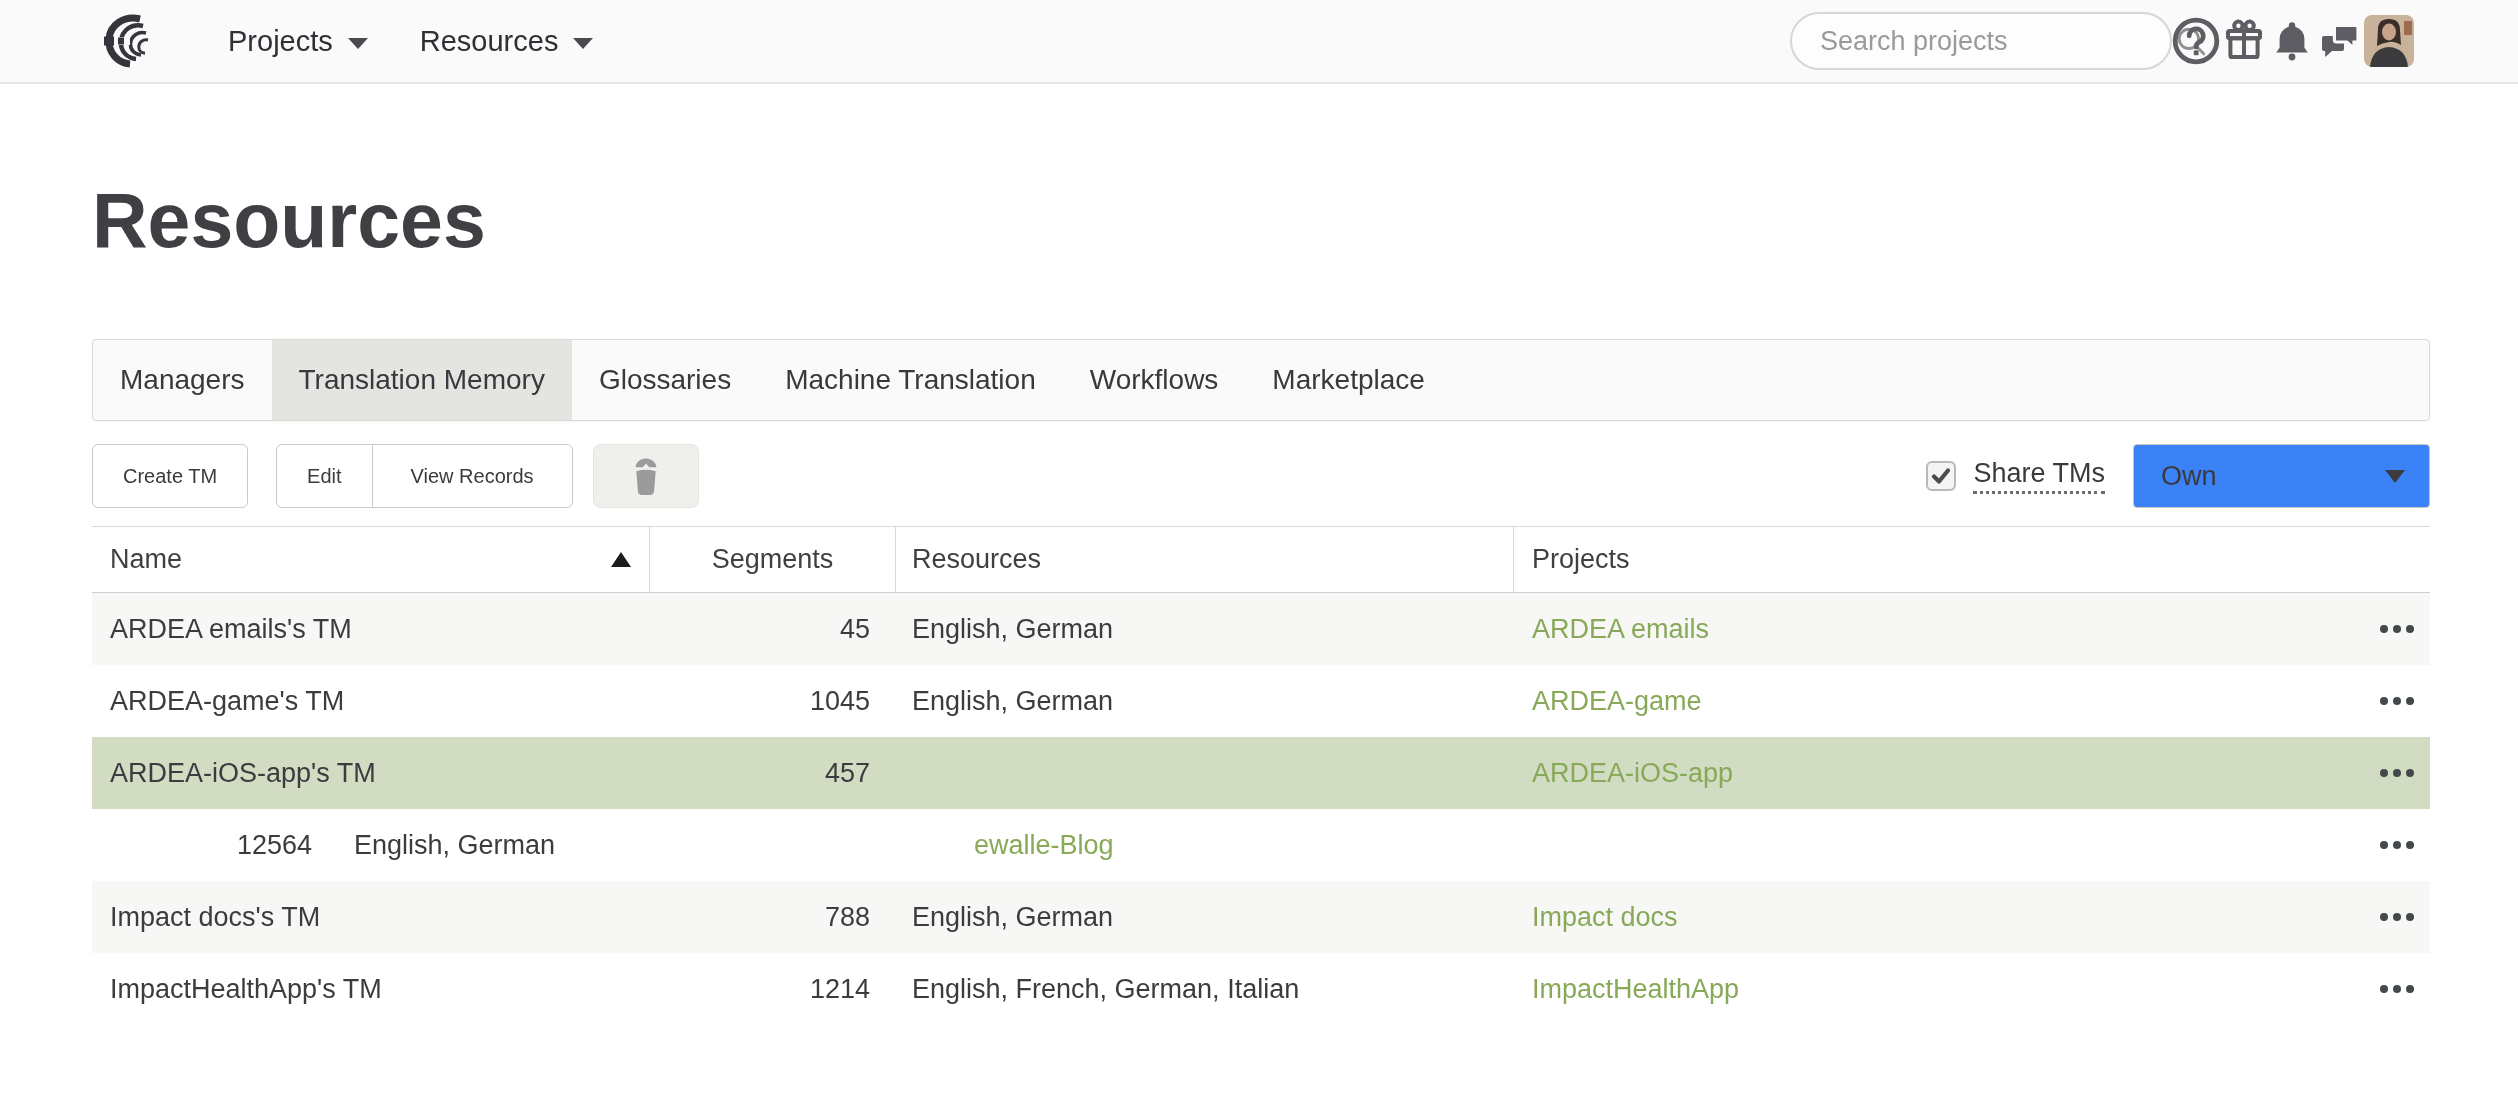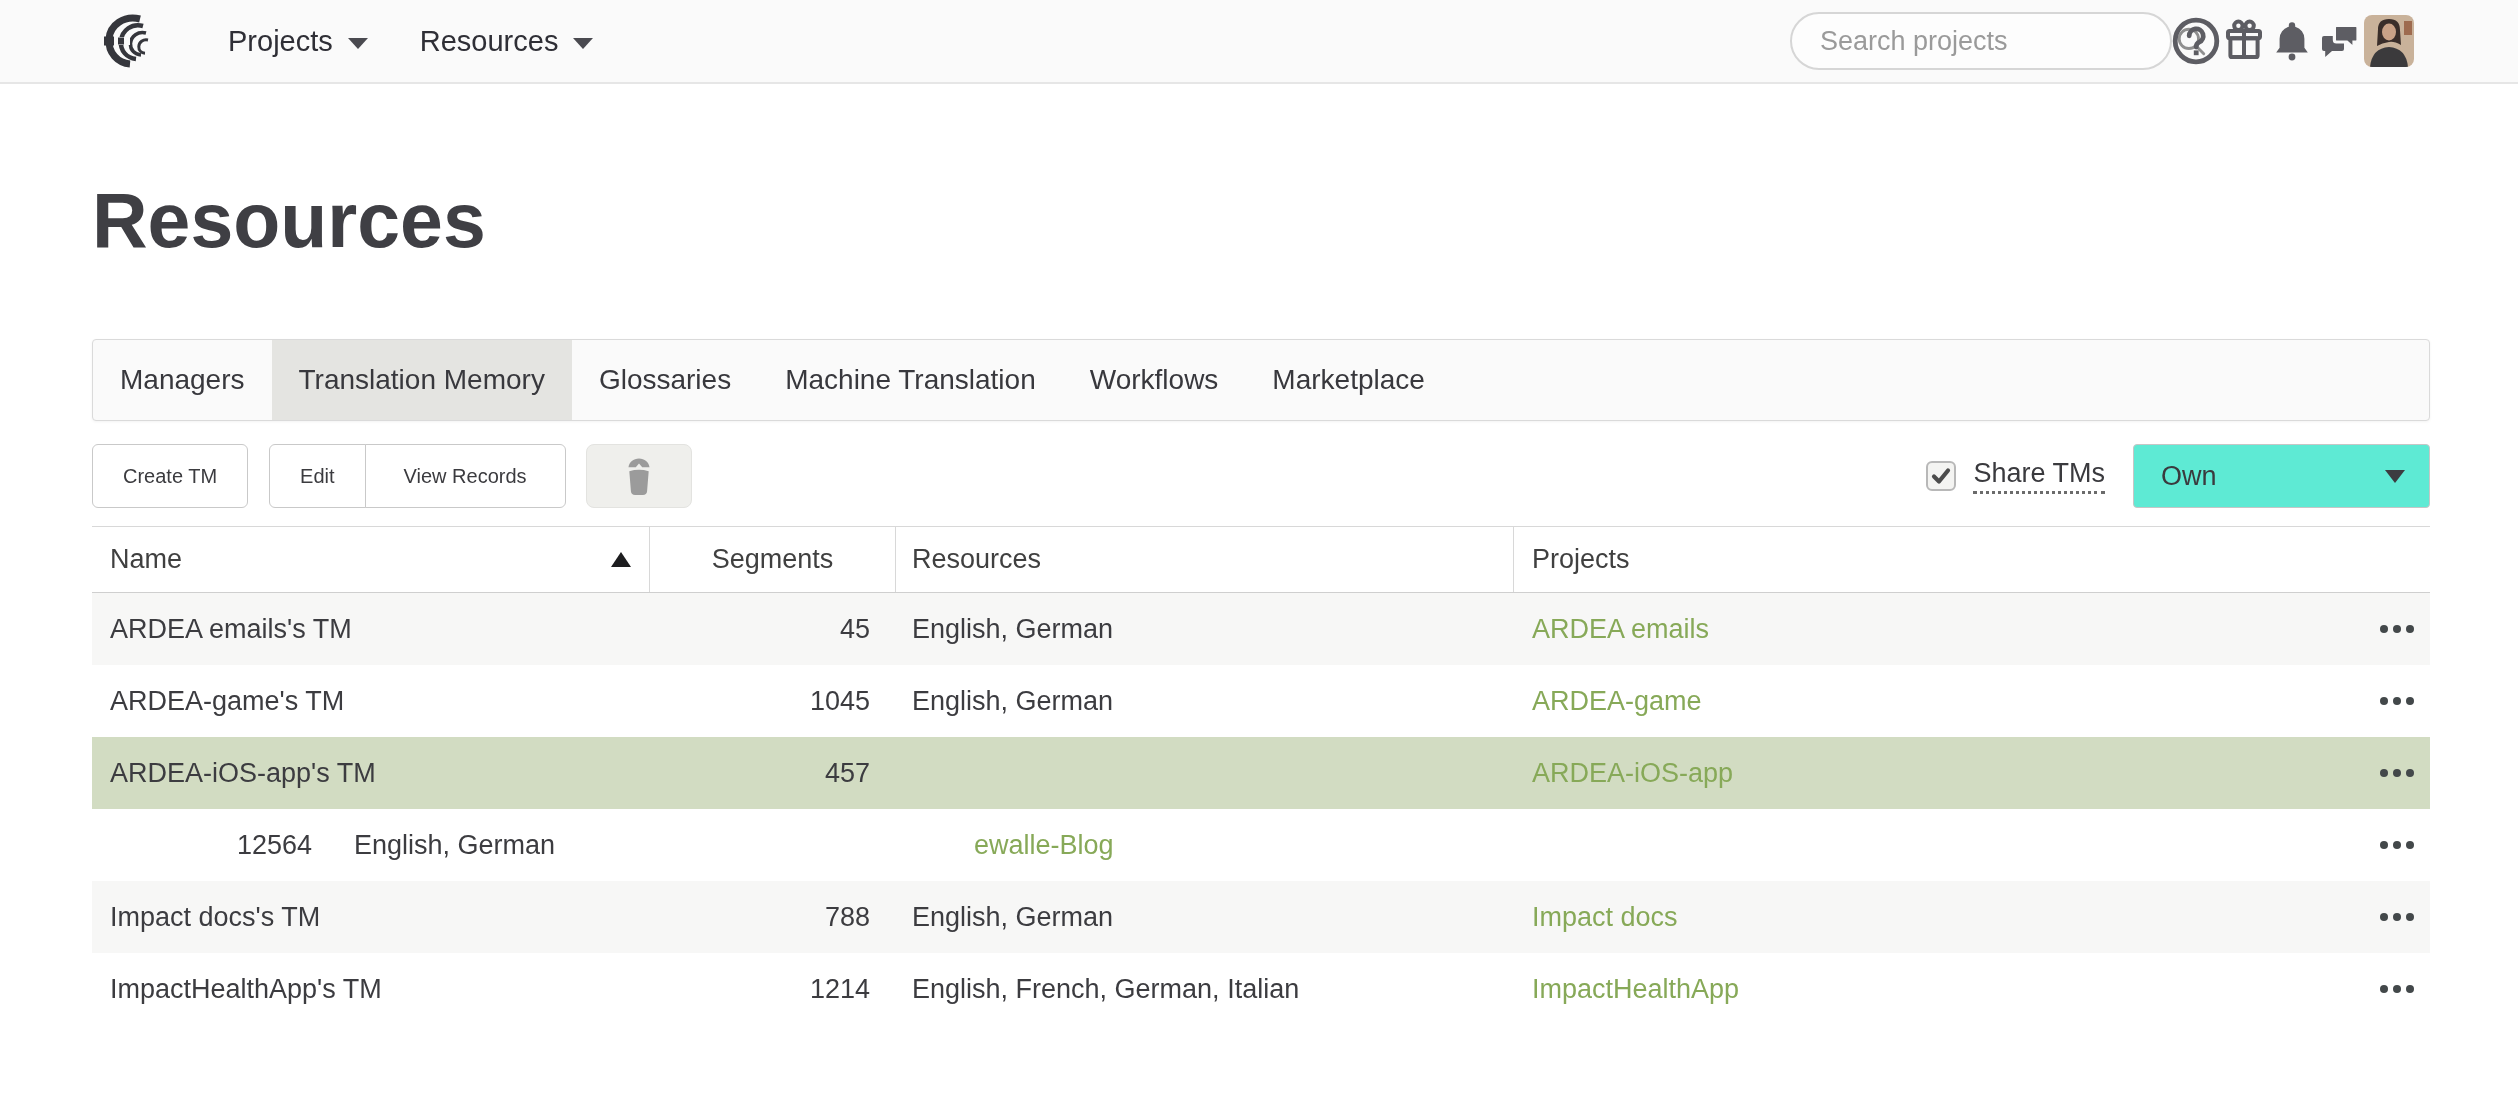--- a/index.html
+++ b/index.html
@@ -94,21 +94,21 @@
   }
   .btn {
     height: 64px; display: inline-flex; align-items: center;
     background: #ffffff;
     border: 1px solid #c9c9c9; border-radius: 6px;
     font-size: 20px; color: #3b3b3f;
     padding: 0 30px; cursor: pointer; white-space: nowrap;
   }
   .btn + .btn, .btn-group, .trash-btn { margin-left: 20px; }
   .btn-group { display: flex; }
-  .btn-group .btn { margin-left: 1px; }
+  .btn-group .btn { margin-left: 8px; }
   .btn-group .btn:first-child { border-radius: 6px 0 0 6px; }
   .btn-group .btn:last-child { border-radius: 0 6px 6px 0; margin-left: -1px; padding: 0 38px; }
   .trash-btn {
     width: 106px; height: 64px;
     background: #efefec; border: 1px solid #e3e3e0; border-radius: 8px;
     display: flex; align-items: center; justify-content: center;
     cursor: pointer;
   }
   .trash-btn svg { width: 40px; height: 42px; color: #9b9b9b; }
   .toolbar-right { margin-left: auto; display: flex; align-items: center; }
@@ -122,21 +122,21 @@
   .checkbox svg { width: 24px; height: 24px; color: #4c4c4c; }
   .share-label {
     margin-left: 17px;
     font-size: 27px; color: #3a3a3e;
     border-bottom: 3px dotted #6b6b6b; padding-bottom: 2px;
     cursor: pointer;
   }
   .scope-select {
     margin-left: 28px;
     width: 297px; height: 64px;
-    background: #5eead4; border: 1px solid #c6c6c6; border-radius: 4px;
+    background: #3b82f6; border: 1px solid #c6c6c6; border-radius: 4px;
     display: flex; align-items: center;
     padding: 0 24px 0 27px;
     font-size: 27px; color: #3a3a3e;
     cursor: pointer;
   }
   .scope-select .select-caret {
     margin-left: auto;
     width: 0; height: 0;
     border-left: 10px solid transparent;
     border-right: 10px solid transparent;

